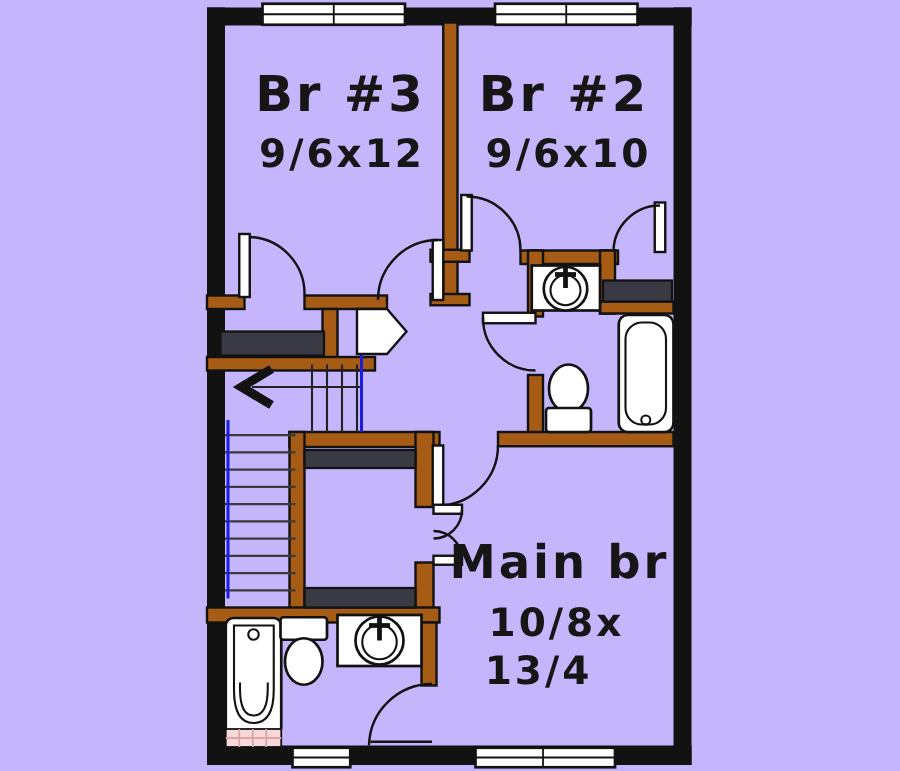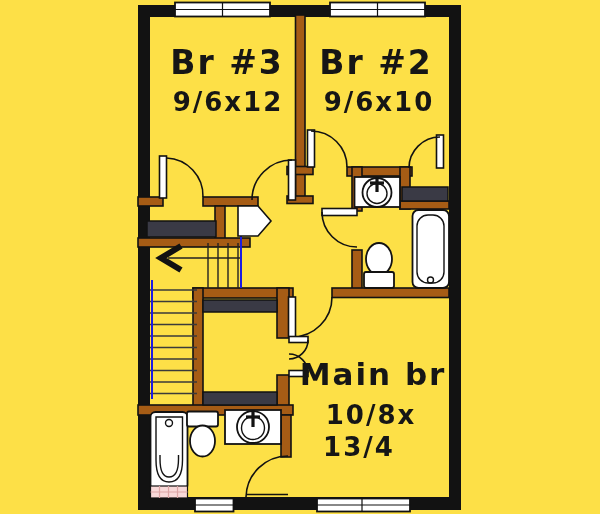--- a/index.html
+++ b/index.html
@@ -1,16 +1,16 @@
 <!DOCTYPE html>
 <html style="--wall-black: #121212; --interior-wall-brown: #a65c15; --closet-shelf-dark: #3a3a45; --stair-accent-blue: #1c1ce0; --tile-pink: #f8d8d8;"><head>
 <meta charset="utf-8">
 <style>
   html,body{margin:0;padding:0;background:#ffffff;}
-  #stage{position:relative;width:600px;height:514px;background:#fde047;overflow:hidden;
+  #stage{position:relative;width:600px;height:514px;background:#c4b5fd;overflow:hidden;
          font-family:"DejaVu Sans",sans-serif;}
   svg{position:absolute;left:0;top:0;}
   .wall-black{fill:var(--wall-black);stroke:none;}
   .wall-brown{fill:var(--interior-wall-brown);stroke:var(--wall-black);stroke-width:1.6;}
   .shelf{fill:var(--closet-shelf-dark);stroke:var(--wall-black);stroke-width:1.5;}
   .win{fill:#ffffff;stroke:var(--wall-black);stroke-width:1.8;}
   .winline{stroke:var(--wall-black);stroke-width:1.2;}
   .fix{fill:#ffffff;stroke:var(--wall-black);stroke-width:1.8;}
   .fix-thin{fill:none;stroke:var(--wall-black);stroke-width:1.4;}
   .arc{fill:none;stroke:var(--wall-black);stroke-width:1.6;}

